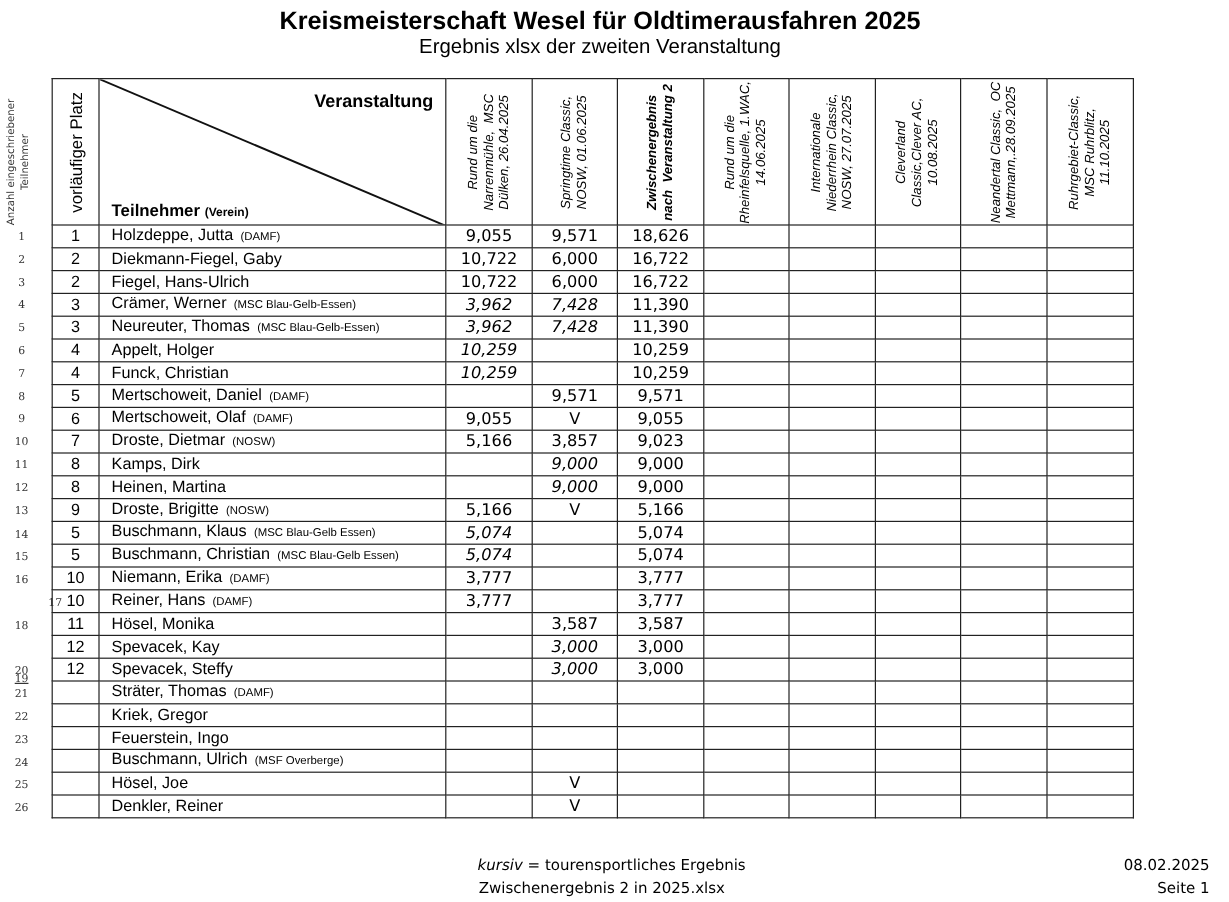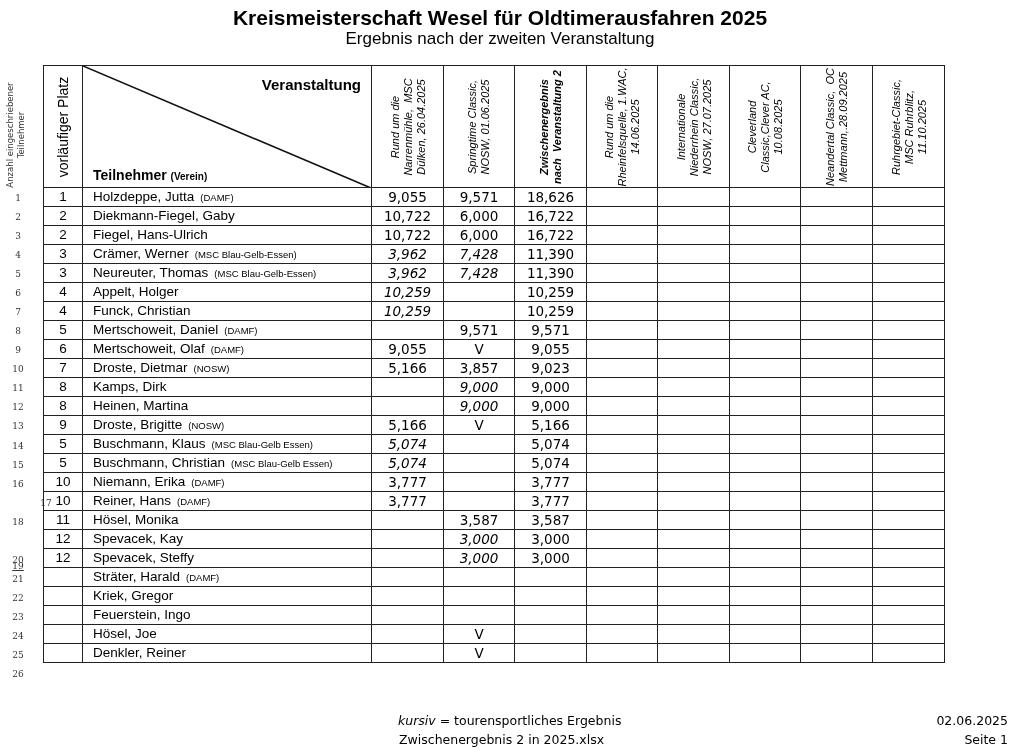--- a/index.html
+++ b/index.html
@@ -41,21 +41,21 @@
   .legend { position: absolute; left: 398px; top: 713px; font-size: 12.5px; font-family: "DejaVu Sans", sans-serif; }
   .legend i { }
   .filename { position: absolute; left: 399px; top: 732px; font-size: 12.5px; font-family: "DejaVu Sans", sans-serif; }
   .date { position: absolute; right: 16px; top: 713px; font-size: 12.5px; font-family: "DejaVu Sans", sans-serif; }
   .page { position: absolute; right: 16px; top: 732px; font-size: 12.5px; font-family: "DejaVu Sans", sans-serif; }
 </style>
 </head>
 <body>
 
 <div class="title">Kreismeisterschaft Wesel für Oldtimerausfahren 2025</div>
-<div class="subtitle">Ergebnis nach der zweiten Veranstaltung</div>
+<div class="subtitle">Ergebnis xlsx der zweiten Veranstaltung</div>
 
 <div class="side-label">
   <span id="side-label-text" style="white-space: pre;">Anzahl eingeschriebener
 Teilnehmer</span>
 </div>
 
 <div id="rownums">
     <div class="rownum" style="top: 193px;">1</div>
     <div class="rownum" style="top: 212.04px;">2</div>
     <div class="rownum" style="top: 231.08px;">3</div>
@@ -384,21 +384,21 @@
         <td class="num it">3,000</td>
         <td class="num">3,000</td>
         <td class="num"></td>
         <td class="num"></td>
         <td class="num"></td>
         <td class="num"></td>
         <td class="num"></td>
       </tr>
       <tr class="data-row">
         <td class="platz"></td>
-        <td class="name"><span>Sträter, Harald</span><span class="verein">(DAMF)</span></td>
+        <td class="name"><span>Sträter, Thomas</span><span class="verein">(DAMF)</span></td>
         <td class="num"></td>
         <td class="num"></td>
         <td class="num"></td>
         <td class="num"></td>
         <td class="num"></td>
         <td class="num"></td>
         <td class="num"></td>
         <td class="num"></td>
       </tr>
       <tr class="data-row">
@@ -409,20 +409,32 @@
         <td class="num"></td>
         <td class="num"></td>
         <td class="num"></td>
         <td class="num"></td>
         <td class="num"></td>
         <td class="num"></td>
       </tr>
       <tr class="data-row">
         <td class="platz"></td>
         <td class="name"><span>Feuerstein, Ingo</span></td>
+        <td class="num"></td>
+        <td class="num"></td>
+        <td class="num"></td>
+        <td class="num"></td>
+        <td class="num"></td>
+        <td class="num"></td>
+        <td class="num"></td>
+        <td class="num"></td>
+      </tr>
+      <tr class="data-row">
+        <td class="platz"></td>
+        <td class="name"><span>Buschmann, Ulrich</span><span class="verein">(MSF Overberge)</span></td>
         <td class="num"></td>
         <td class="num"></td>
         <td class="num"></td>
         <td class="num"></td>
         <td class="num"></td>
         <td class="num"></td>
         <td class="num"></td>
         <td class="num"></td>
       </tr>
       <tr class="data-row">
@@ -447,14 +459,14 @@
         <td class="num"></td>
         <td class="num"></td>
         <td class="num"></td>
         <td class="num"></td>
       </tr>
     </tbody>
 </table>
 
 <div class="legend"><i>kursiv</i><span> = tourensportliches Ergebnis</span></div>
 <div class="filename">Zwischenergebnis 2 in 2025.xlsx</div>
-<div class="date">02.06.2025</div>
+<div class="date">08.02.2025</div>
 <div class="page">Seite 1</div>
 
 </body></html>

